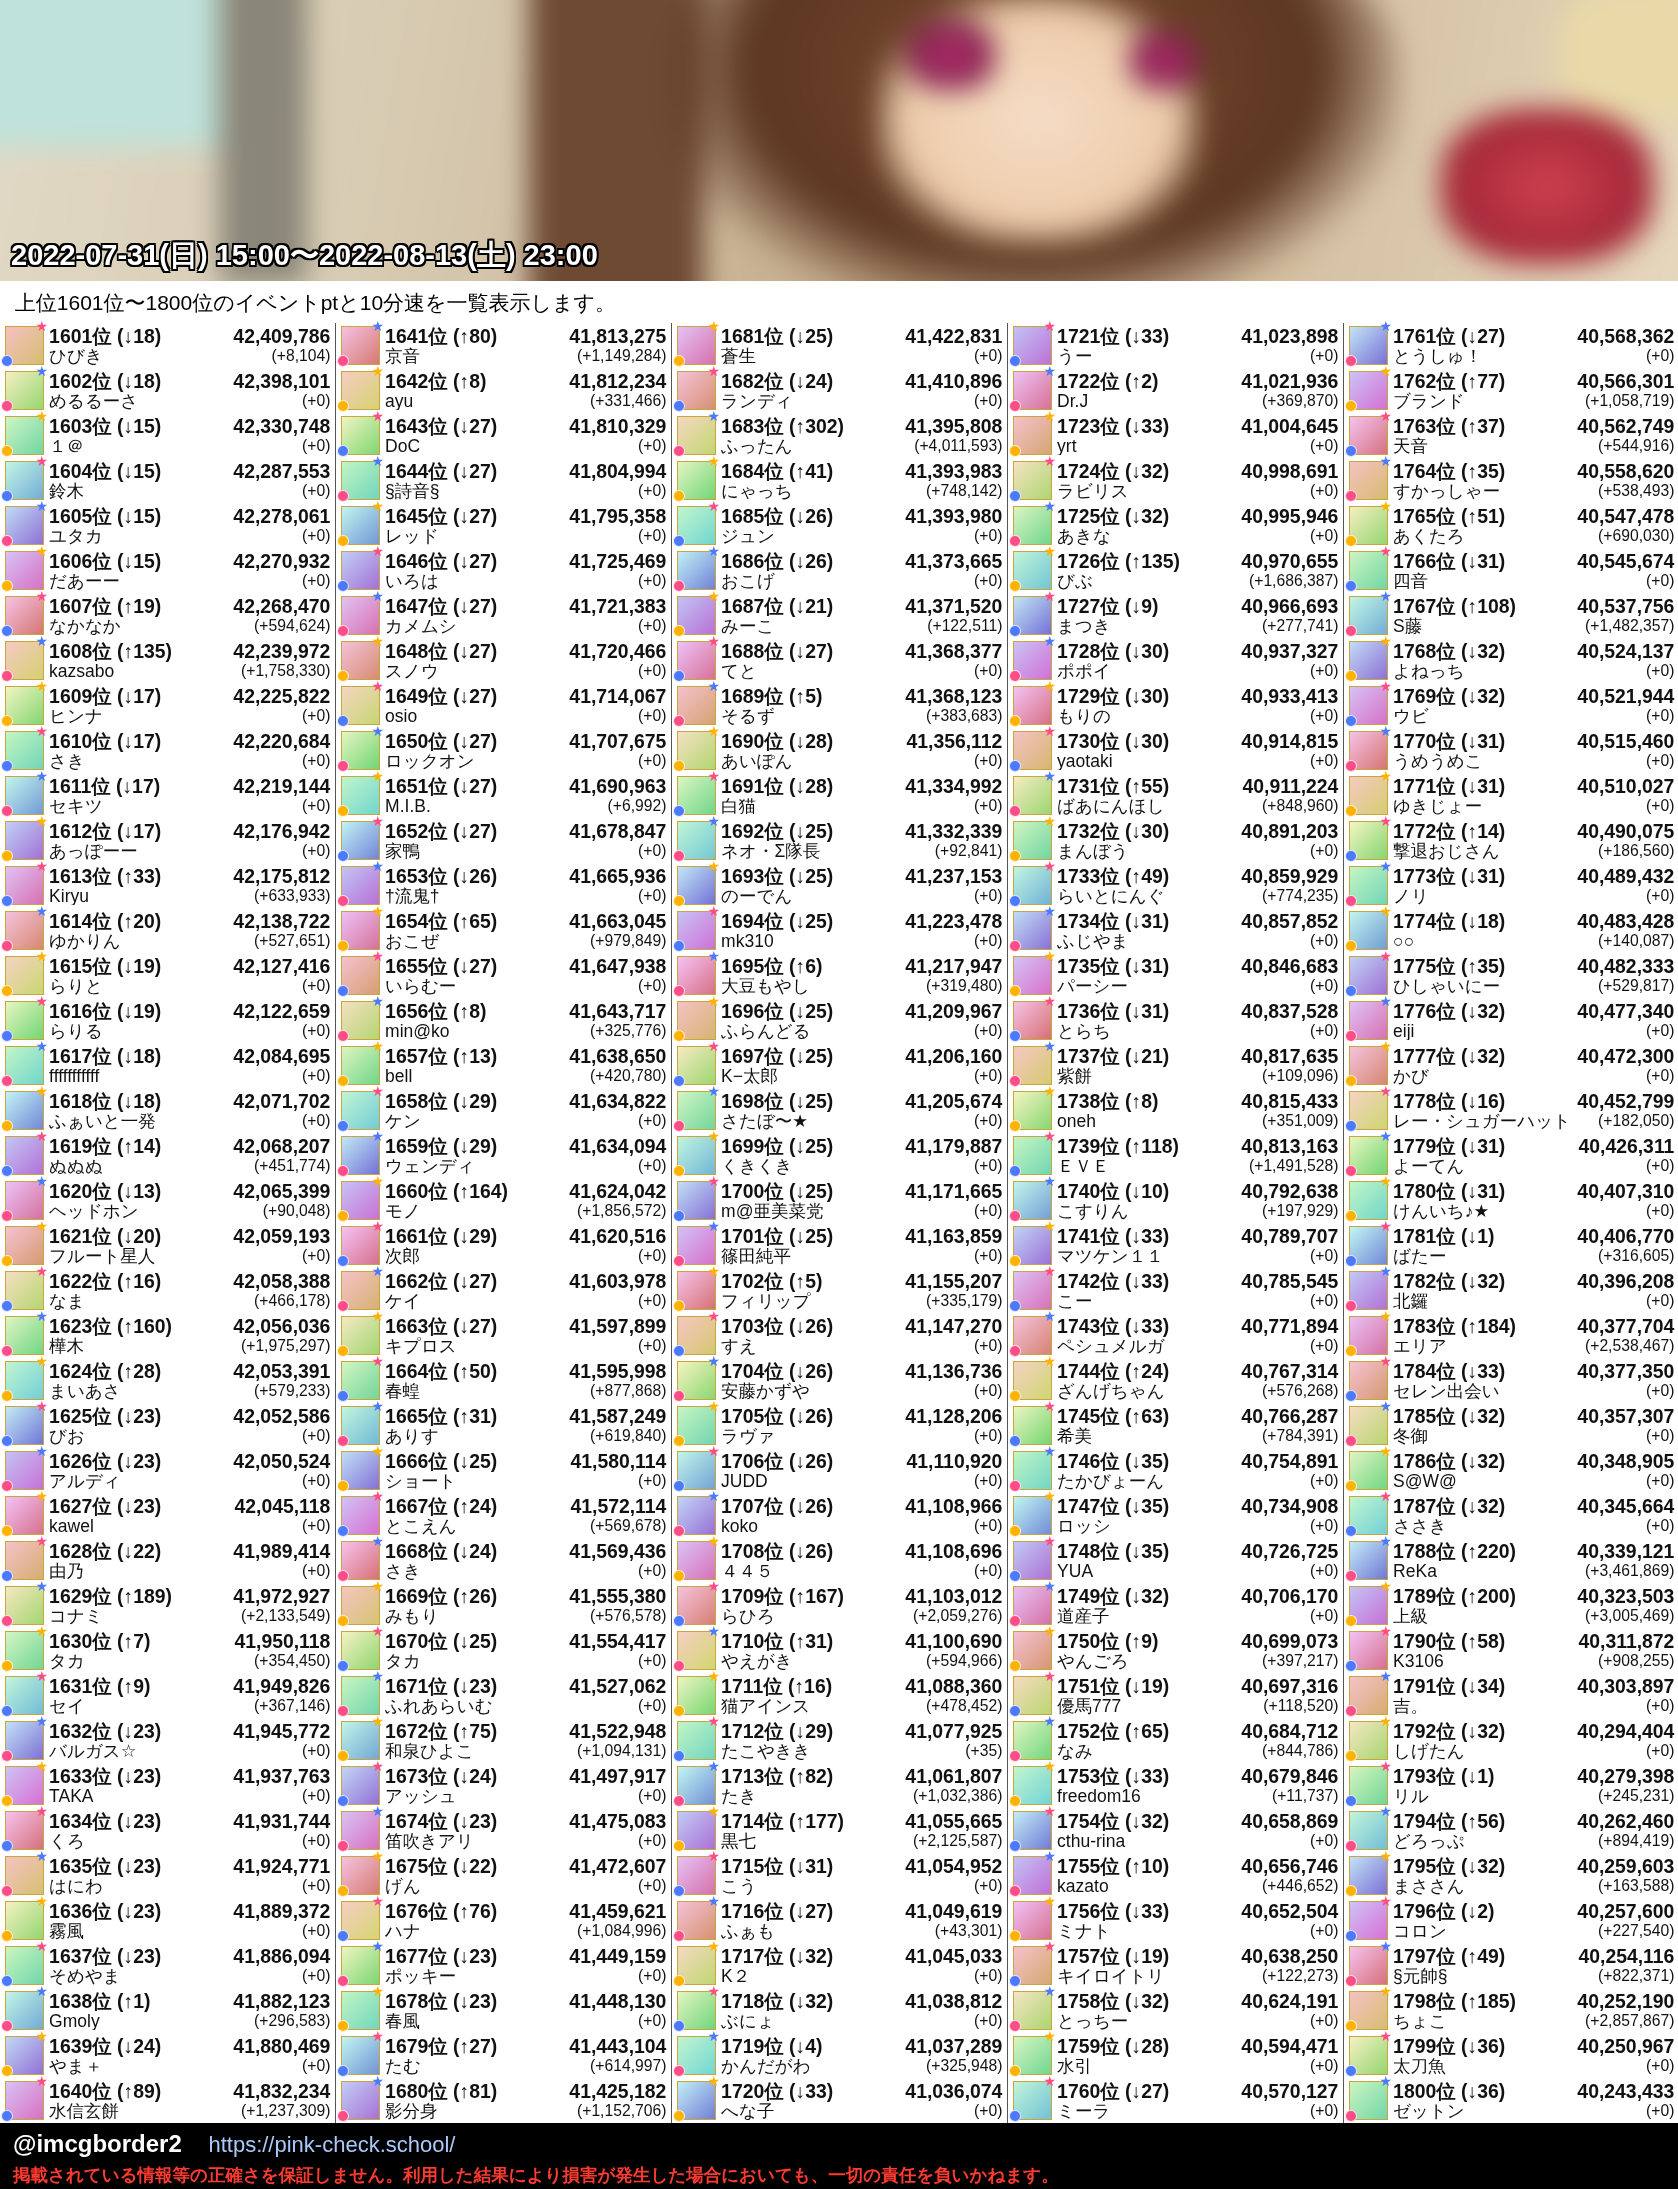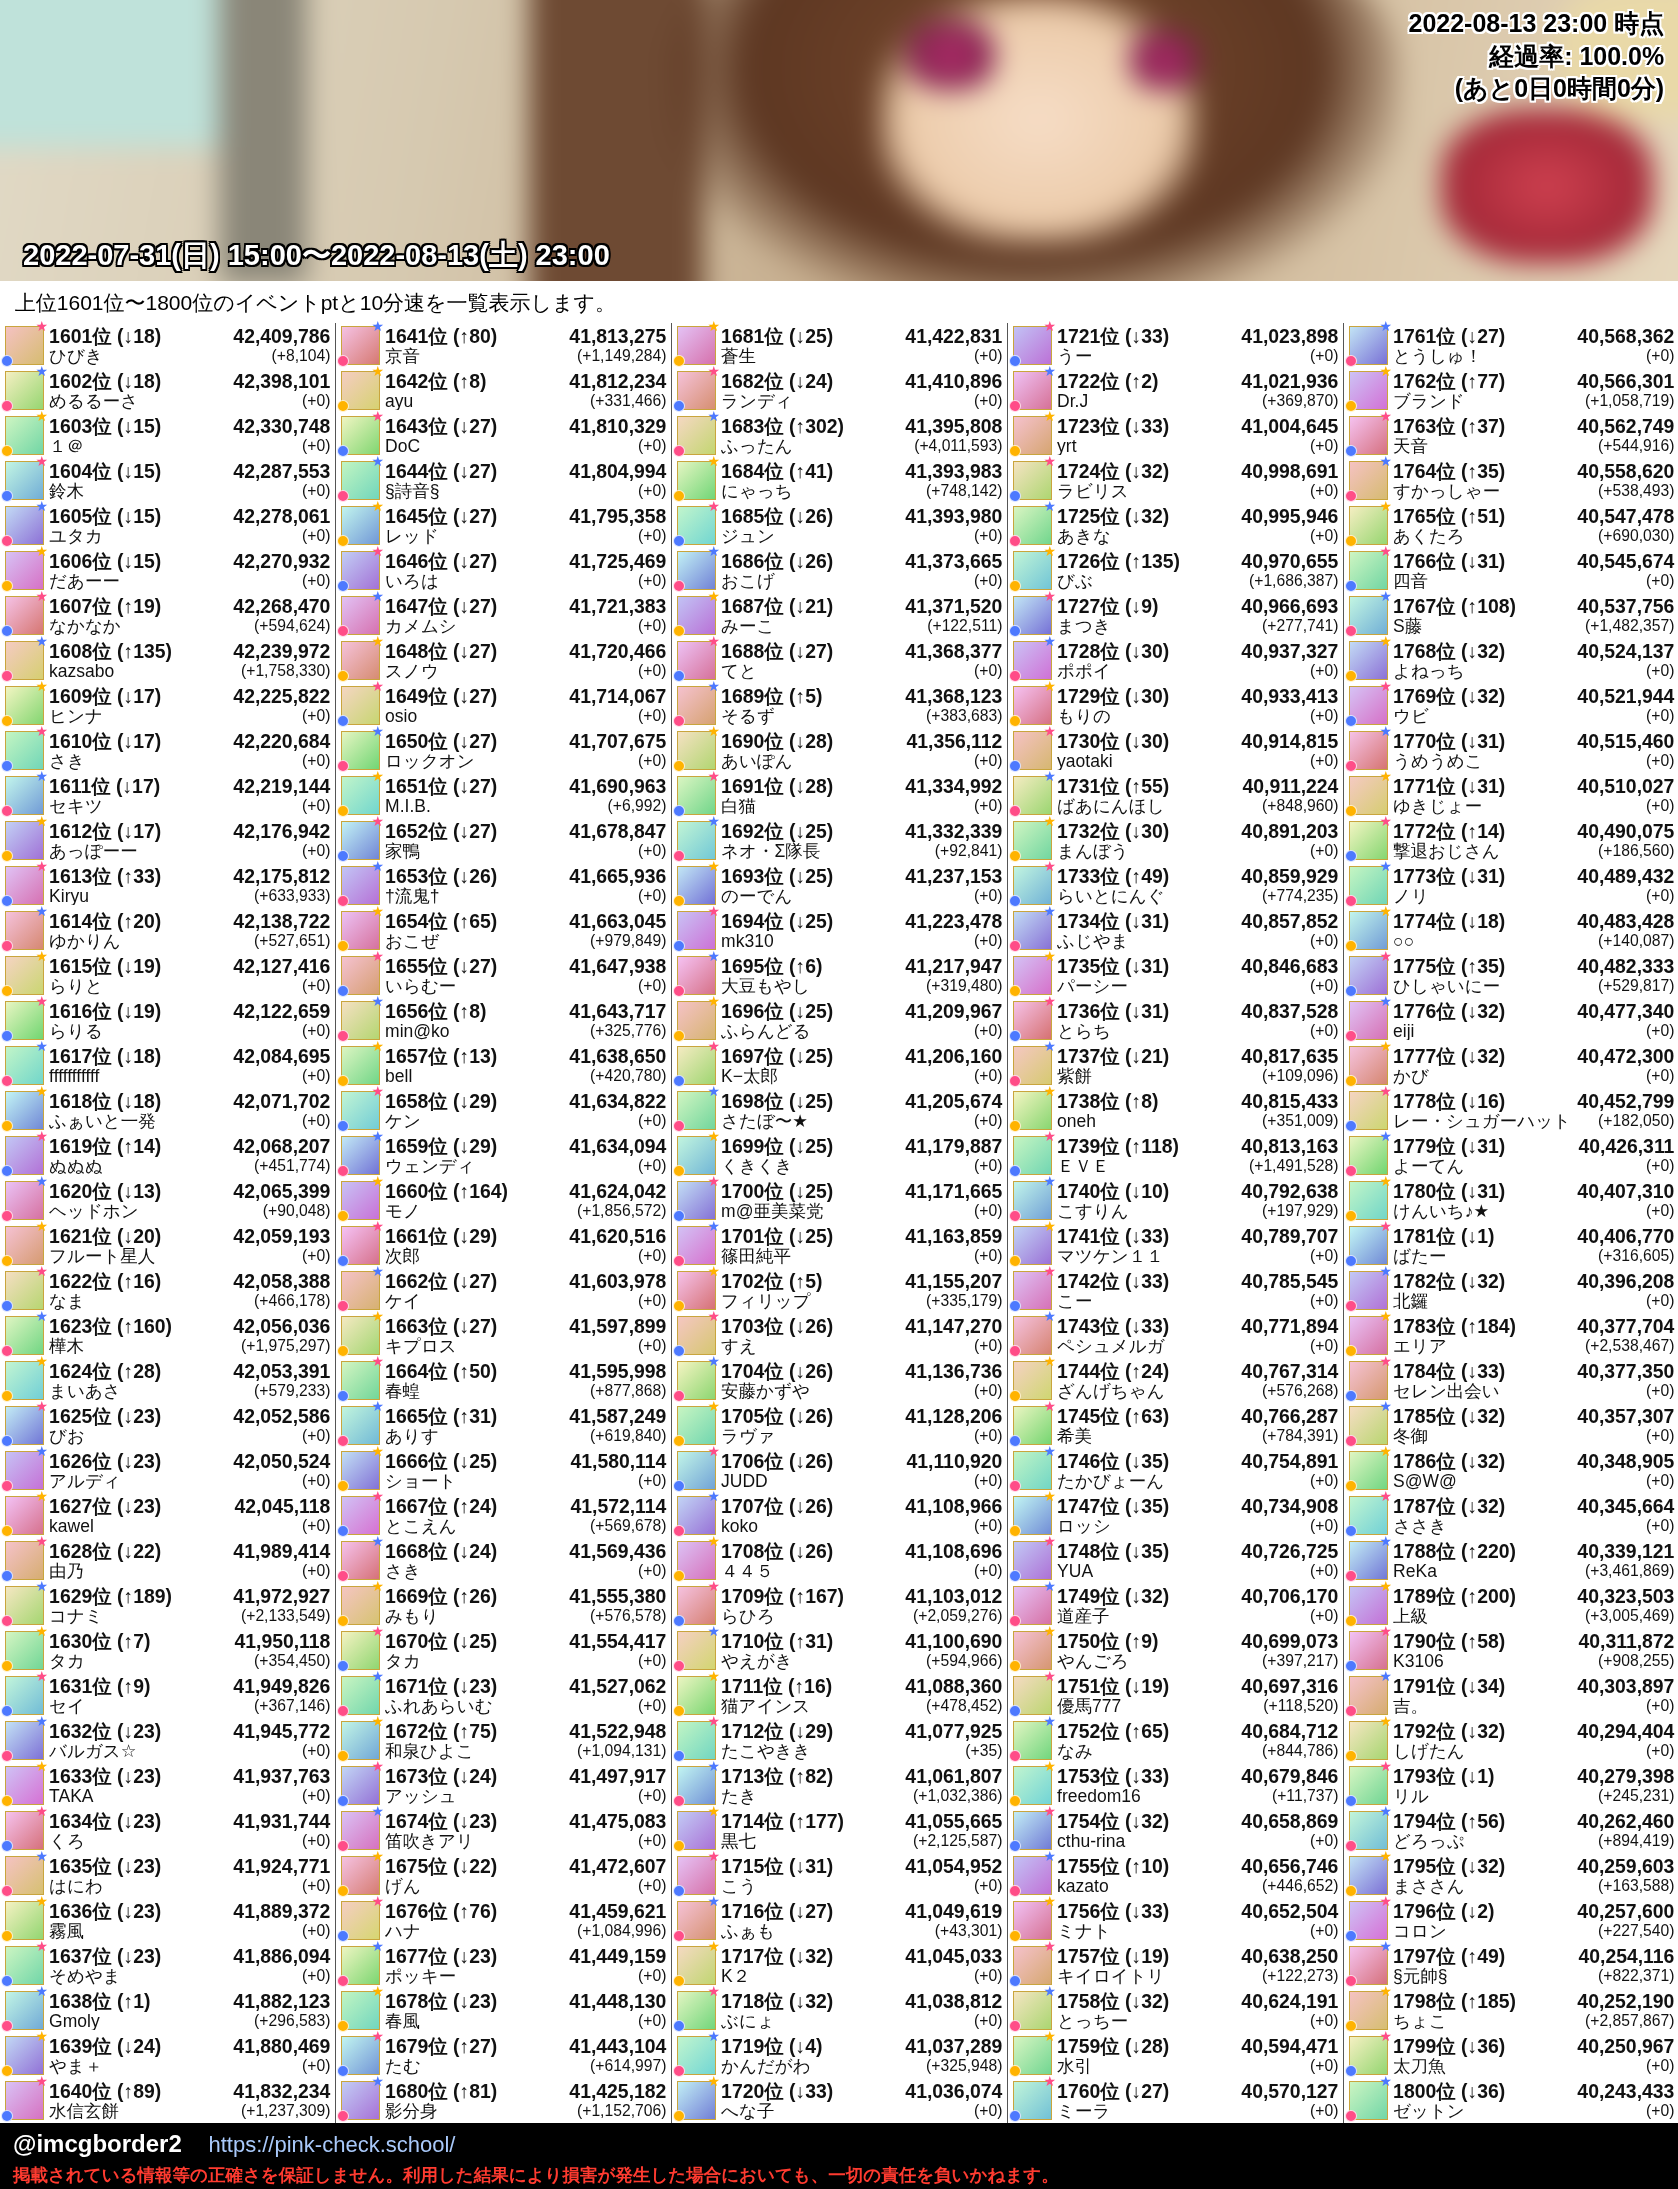--- a/index.html
+++ b/index.html
@@ -18,21 +18,21 @@
   .b-face{left:904px;top:28px;width:305px;height:240px;background:radial-gradient(ellipse,#f6ddc6 0%,#eccbaa 60%,rgba(236,203,170,0) 78%);}
   .b-eye1{left:932px;top:55px;width:83px;height:65px;background:radial-gradient(#b8306f,#7c1f4a 70%,rgba(124,31,74,0));}
   .b-eye2{left:1144px;top:65px;width:65px;height:55px;background:radial-gradient(#b8306f,#7c1f4a 70%,rgba(124,31,74,0));}
   .b-ribbon{left:1440px;top:138px;width:203px;height:148px;background:radial-gradient(#cf4150,#a32737 65%,rgba(163,39,55,0));}
   .b-sign{left:1551px;top:18.5px;width:166px;height:129px;background:#e9d9a8;}
 
   .ol-w{text-shadow:1.8px 0 0 #fff,-1.8px 0 0 #fff,0 1.8px 0 #fff,0 -1.8px 0 #fff,1.8px 1.8px 0 #fff,-1.8px -1.8px 0 #fff,1.8px -1.8px 0 #fff,-1.8px 1.8px 0 #fff;}
   .ol-b{color:#fff;text-shadow:1.8px 0 0 #000,-1.8px 0 0 #000,0 1.8px 0 #000,0 -1.8px 0 #000,1.8px 1.8px 0 #000,-1.8px -1.8px 0 #000,1.8px -1.8px 0 #000,-1.8px 1.8px 0 #000;}
   .status{position:absolute;top:7.4px;right:14.8px;text-align:right;font-weight:bold;font-size:25px;line-height:1.3;color:#000;}
   h1.title{position:absolute;left:11px;top:175px;margin:0;font-size:33px;font-weight:bold;color:#000;white-space:nowrap;}
-  .period-row{position:absolute;left:0;right:0;bottom:5.5px;display:flex;justify-content:space-between;align-items:flex-end;padding:0 23px;}
+  .period-row{position:absolute;left:0;right:0;bottom:5.5px;display:flex;justify-content:space-between;align-items:flex-end;padding:0 11px;}
   .period{font-size:29px;font-weight:bold;}
   .reward{font-size:25px;font-weight:bold;}
 
   
   .subtitle{background:#fff;font-size:21px;padding:8.3px 14.8px 5.5px;color:#000;}
 
   
   .grid{display:flex;background:#fff;align-items:stretch;}
   .col{flex:1;min-width:0;border-right:1.8px solid #555;padding:0 1.8px;}
   .col:last-child{border-right:none;}
@@ -65,25 +65,20 @@
       <div class="blob b-window"></div>
       <div class="blob b-frame"></div>
       <div class="blob b-door"></div>
       <div class="blob b-hair"></div>
       <div class="blob b-face"></div>
       <div class="blob b-eye1"></div>
       <div class="blob b-eye2"></div>
       <div class="blob b-ribbon"></div>
       <div class="blob b-sign"></div>
     </div>
-    <div class="status ol-w">
-      <div>2022-08-13 23:00 時点</div>
-      <div>経過率: 100.0%</div>
-      <div>(あと0日0時間0分)</div>
-    </div>
     <div class="period-row">
       <span class="period ol-b">2022-07-31(日) 15:00〜2022-08-13(土) 23:00</span>
     </div>
   </header>
 
   <div class="subtitle">上位1601位〜1800位のイベントptと10分速を一覧表示します。</div>
 
   <main class="grid">
       <div class="col">
         <div class="row">

